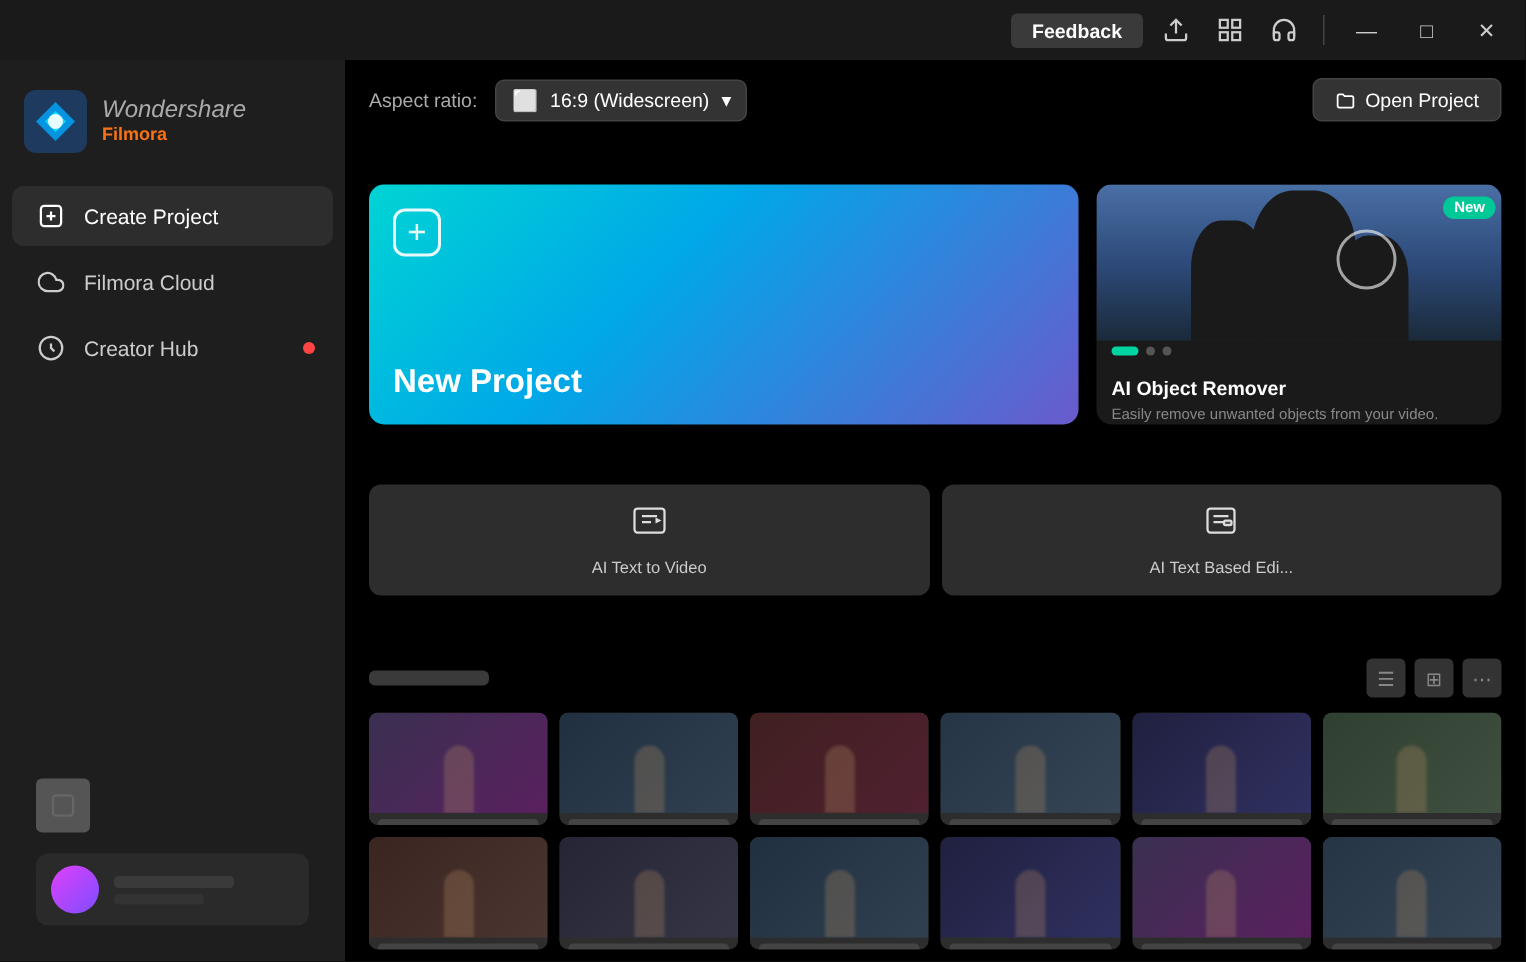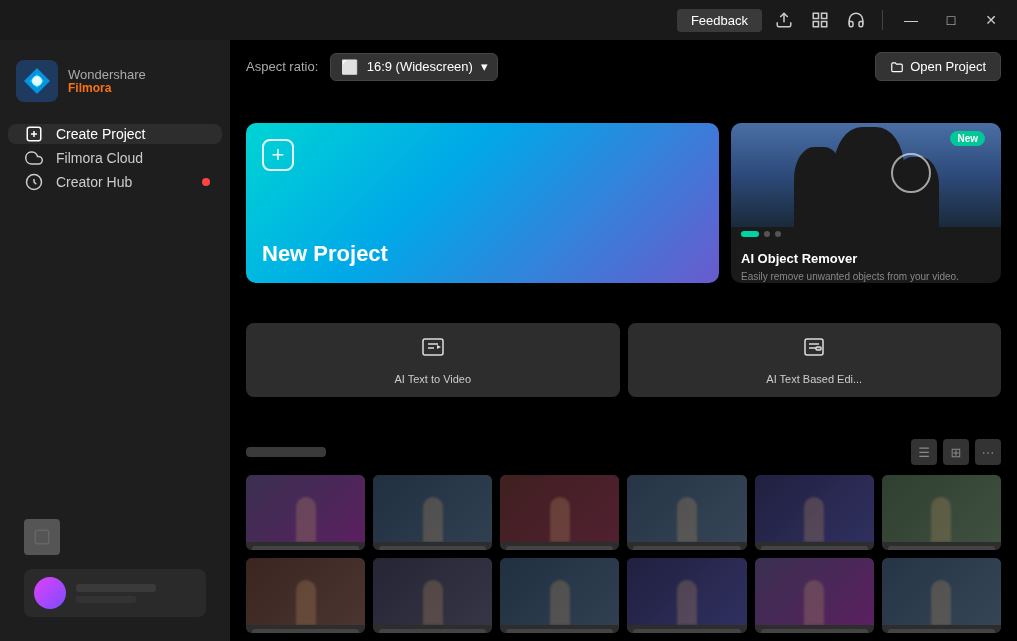--- a/index.html
+++ b/index.html
@@ -26,20 +26,21 @@
       flex-shrink: 0;
     }
     .feedback-btn {
       background: #3a3a3a;
       border: none;
       color: #fff;
       padding: 4px 14px;
       border-radius: 4px;
       font-size: 13px;
       cursor: pointer;
+      font-weight: bold;
     }
     .titlebar-icon {
       width: 28px;
       height: 28px;
       display: flex;
       align-items: center;
       justify-content: center;
       color: #ccc;
       font-size: 16px;
       cursor: pointer;
@@ -88,35 +89,36 @@
     .logo-icon {
       width: 42px;
       height: 42px;
       flex-shrink: 0;
     }
     .logo-text {
       display: flex;
       flex-direction: column;
     }
     .logo-text .brand {
-      font-size: 13px;
+      font-size: 16px;
       color: #aaa;
       font-weight: 400;
+      font-style: italic;
     }
     .logo-text .product {
       font-size: 12px;
       font-weight: 700;
       color: #f97316;
       line-height: 1.1;
     }
 
     .nav-item {
       display: flex;
       align-items: center;
-      padding: 0 16px;
+      padding: 10px 16px;
       gap: 12px;
       cursor: pointer;
       border-radius: 8px;
       margin: 2px 8px;
       font-size: 14px;
       color: #ccc;
       position: relative;
     }
     .nav-item.active {
       background: #2d2d2d;
@@ -326,21 +328,21 @@
       width: 40px;
       height: 40px;
       border-radius: 50%;
       border: 2px solid rgba(255,255,255,0.6);
       top: 30px;
       right: 70px;
     }
     .new-badge {
       position: absolute;
       top: 8px;
-      right: 16px;
+      right: 4px;
       background: #00c896;
       color: #fff;
       font-size: 10px;
       font-weight: 700;
       padding: 2px 7px;
       border-radius: 10px;
     }
     .ai-feature-info {
       padding: 8px 10px;
     }

